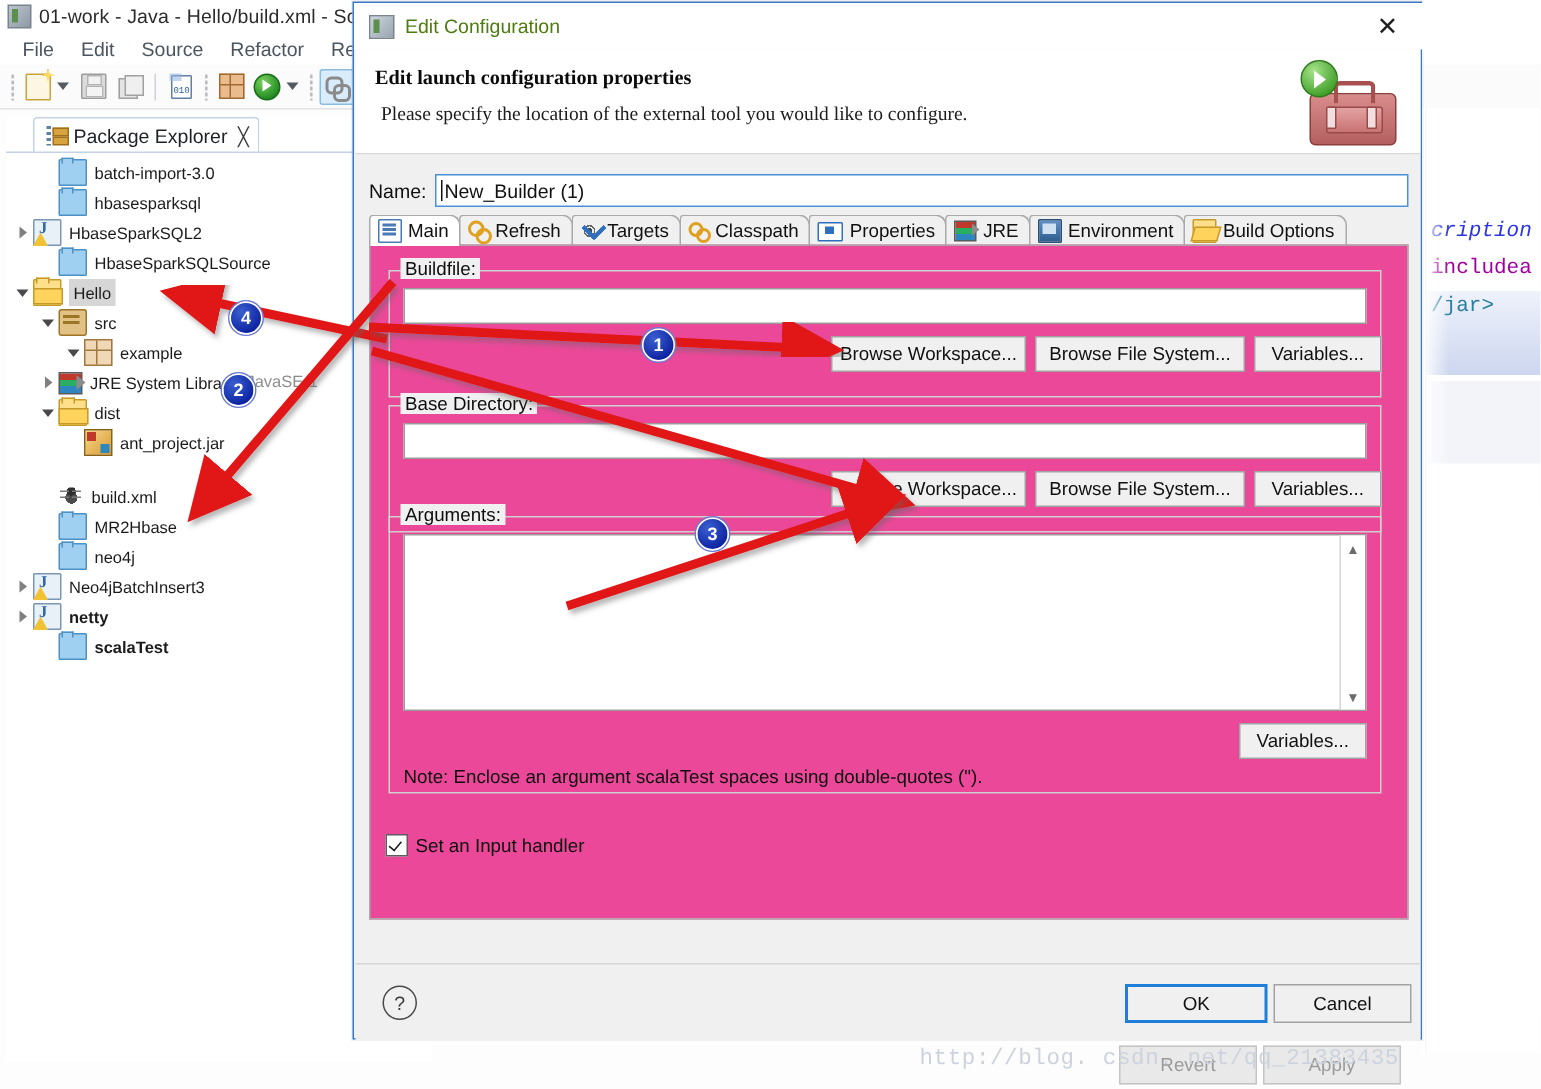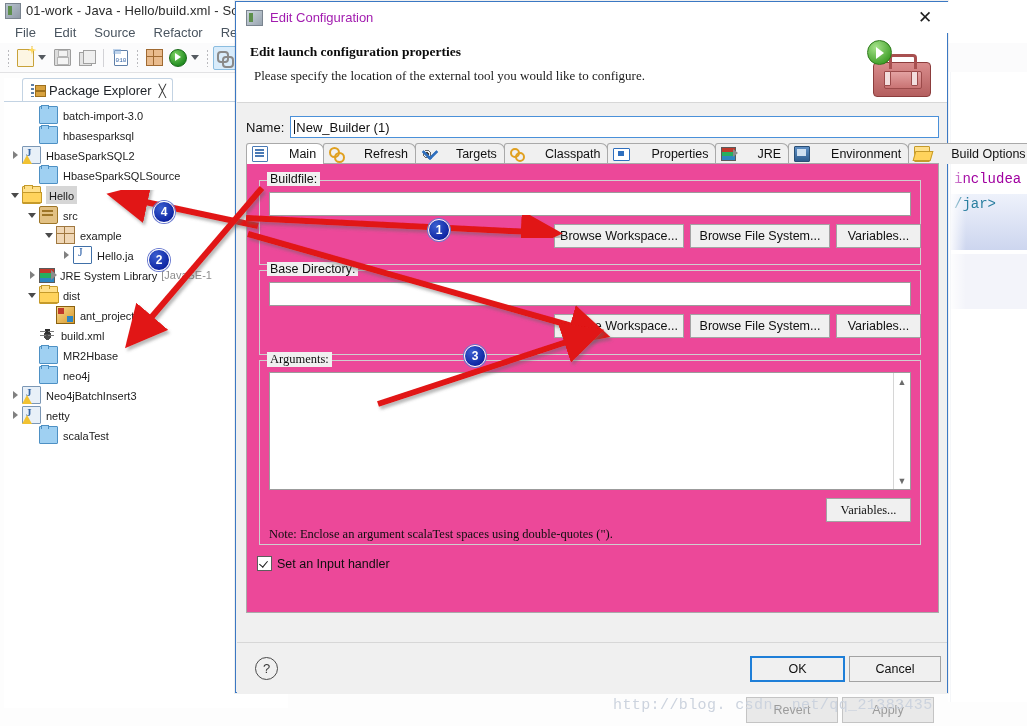--- a/index.html
+++ b/index.html
@@ -313,21 +313,21 @@
   }
   .dlg-titlebar{
     position:absolute;left:0;top:0;width:711px;height:31px;background:#ffffff;
     display:flex;align-items:center;padding-left:10px;
   }
   .dlg-title-icon{
     width:15px;height:14px;border:1px solid #7a848f;margin-right:7px;flex:none;
     background:linear-gradient(135deg,#cdd6de,#98a4b0);position:relative;
   }
   .dlg-title-icon::after{content:"";position:absolute;left:2px;top:2px;width:4px;height:9px;background:#5d8f4c;}
-  .dlg-title-text{font-size:13px;color:#a21caf;}
+  .dlg-title-text{font-size:13px;color:#4d7c0f;}
   .dlg-close{
     position:absolute;right:0;top:0;width:44px;height:30px;
     display:flex;align-items:center;justify-content:center;
     font-size:17px;color:#1f1f1f;font-family:"Liberation Sans",sans-serif;
   }
 
   .dlg-header{
     position:absolute;left:1px;top:31px;width:710px;height:70px;
     background:#ffffff;
     font-family:Liberation Serif, serif;
@@ -380,21 +380,21 @@
     display:flex;align-items:center;padding-left:3px;position:relative;
   }
   .name-caret{ width:1px;height:14px;background:#111;margin-right:1px;}
   .name-value{ font-size:13px;color:#111;}
 
   .tabstrip{
     position:absolute;left:9px;top:39px;width:693px;height:22px;
     display:flex;align-items:flex-end;
   }
   .tab{
-    height:21px;display:flex;align-items:center;gap:21px;padding:0 7px 0 5px;
+    height:21px;display:flex;align-items:center;gap:4px;padding:0 7px 0 5px;
     background:#f0f0f0;
     border:1px solid #a9a9a9;border-bottom:none;
     border-radius:3px 7px 0 0;
     margin-right:-1px; position:relative; box-sizing:border-box;
   }
   .tab.active{ background:#ffffff; z-index:3;}
   .tab-label{ font-size:12.5px;color:#111;white-space:nowrap;}
   .tab-ico{ width:14px;height:14px;flex:none;position:relative;}
 
   .ti-main{ background:#fff;border:1px solid #4a7ab5;border-radius:1px;}
@@ -643,48 +643,41 @@
             <span class="ticon i-pkgsrc"></span>
             <span class="tlabel-wrap"><span class="tlabel">src</span></span>
           </div>
           <div class="trow" style="padding-left: 38px;">
             <span class="tarrow">
               <span class="chev chev-down"></span>
             </span>
             <span class="ticon i-pkg"></span>
             <span class="tlabel-wrap"><span class="tlabel">example</span></span>
           </div>
-          <div class="trow" style="padding-left: 55px;">
-            <span class="tarrow">
-              <span class="chev chev-right"></span>
-            </span>
-            <span class="ticon i-javafile"></span>
-            <span class="tlabel-wrap"><span class="tlabel">Hello.ja</span></span>
-          </div>
           <div class="trow" style="padding-left: 21px;">
             <span class="tarrow">
               <span class="chev chev-right"></span>
             </span>
             <span class="ticon i-jre"></span>
             <span class="tlabel-wrap"><span class="tlabel">JRE System Library</span></span>
             <span class="tlabel dim" style="margin-left: 4px;">[JavaSE-1</span>
           </div>
           <div class="trow" style="padding-left: 21px;">
             <span class="tarrow">
               <span class="chev chev-down"></span>
             </span>
             <span class="ticon i-folder-open"></span>
             <span class="tlabel-wrap"><span class="tlabel">dist</span></span>
           </div>
           <div class="trow" style="padding-left: 38px;">
             <span class="tarrow none"></span>
             <span class="ticon i-jar"></span>
             <span class="tlabel-wrap"><span class="tlabel">ant_project.jar</span></span>
           </div>
-          <div class="trow" style="padding-left: 21px;">
+          <div class="trow" style="padding-left: 21px; margin-top: 16px;">
             <span class="tarrow none"></span>
             <span class="ticon i-ant"></span>
             <span class="tlabel-wrap"><span class="tlabel">build.xml</span></span>
           </div>
           <div class="trow" style="padding-left: 21px;">
             <span class="tarrow none"></span>
             <span class="ticon i-folder-closed"></span>
             <span class="tlabel-wrap"><span class="tlabel">MR2Hbase</span></span>
           </div>
           <div class="trow" style="padding-left: 21px;">
@@ -694,30 +687,30 @@
           </div>
           <div class="trow" style="padding-left: 4px;">
             <span class="tarrow">
               <span class="chev chev-right"></span>
             </span>
             <span class="ticon i-proj-java">
               <span class="i-warn"></span>
             </span>
             <span class="tlabel-wrap"><span class="tlabel">Neo4jBatchInsert3</span></span>
           </div>
-          <div class="trow" style="padding-left: 4px;">
+          <div class="trow" style="padding-left: 4px; font-weight: bold;">
             <span class="tarrow">
               <span class="chev chev-right"></span>
             </span>
             <span class="ticon i-proj-java">
               <span class="i-warn"></span>
             </span>
             <span class="tlabel-wrap"><span class="tlabel">netty</span></span>
           </div>
-          <div class="trow" style="padding-left: 21px;">
+          <div class="trow" style="padding-left: 21px; font-weight: bold;">
             <span class="tarrow none"></span>
             <span class="ticon i-folder-closed"></span>
             <span class="tlabel-wrap"><span class="tlabel">scalaTest</span></span>
           </div>
         </div>
     </div>
 
     <div class="editor-sliver">
       <div class="ed-hl-a"></div>
       <div class="ed-hl-b"></div>
@@ -810,21 +803,21 @@
 
         <div class="group" style="left:12px; top:106px; width:662px; height:85px;">
           <div class="group-frame"></div>
           <div class="group-label">Base Directory:</div>
           <div class="field-input" style="left:10px; top:12px; width:642px; height:24px;"></div>
           <div class="btn" style="left:295px; top:44px; width:130px;">Browse Workspace...</div>
           <div class="btn" style="left:431px; top:44px; width:140px;">Browse File System...</div>
           <div class="btn" style="left:577px; top:44px; width:85px;">Variables...</div>
         </div>
 
-        <div class="group" style="left:12px; top:196px; width:662px; height:185px;font-family:Liberation Serif, serif;">
+        <div class="group" style="left:12px; top:180px; width:662px; height:185px;">
           <div class="group-frame"></div>
           <div class="group-label">Arguments:</div>
 
           <div class="args-area" style="left:10px; top:12px; width:642px; height:118px;">
             <div class="args-scroll">
               <div class="scroll-arrow" style="top:1px">▲</div>
               <div class="scroll-arrow" style="bottom:1px">▼</div>
             </div>
           </div>
 

